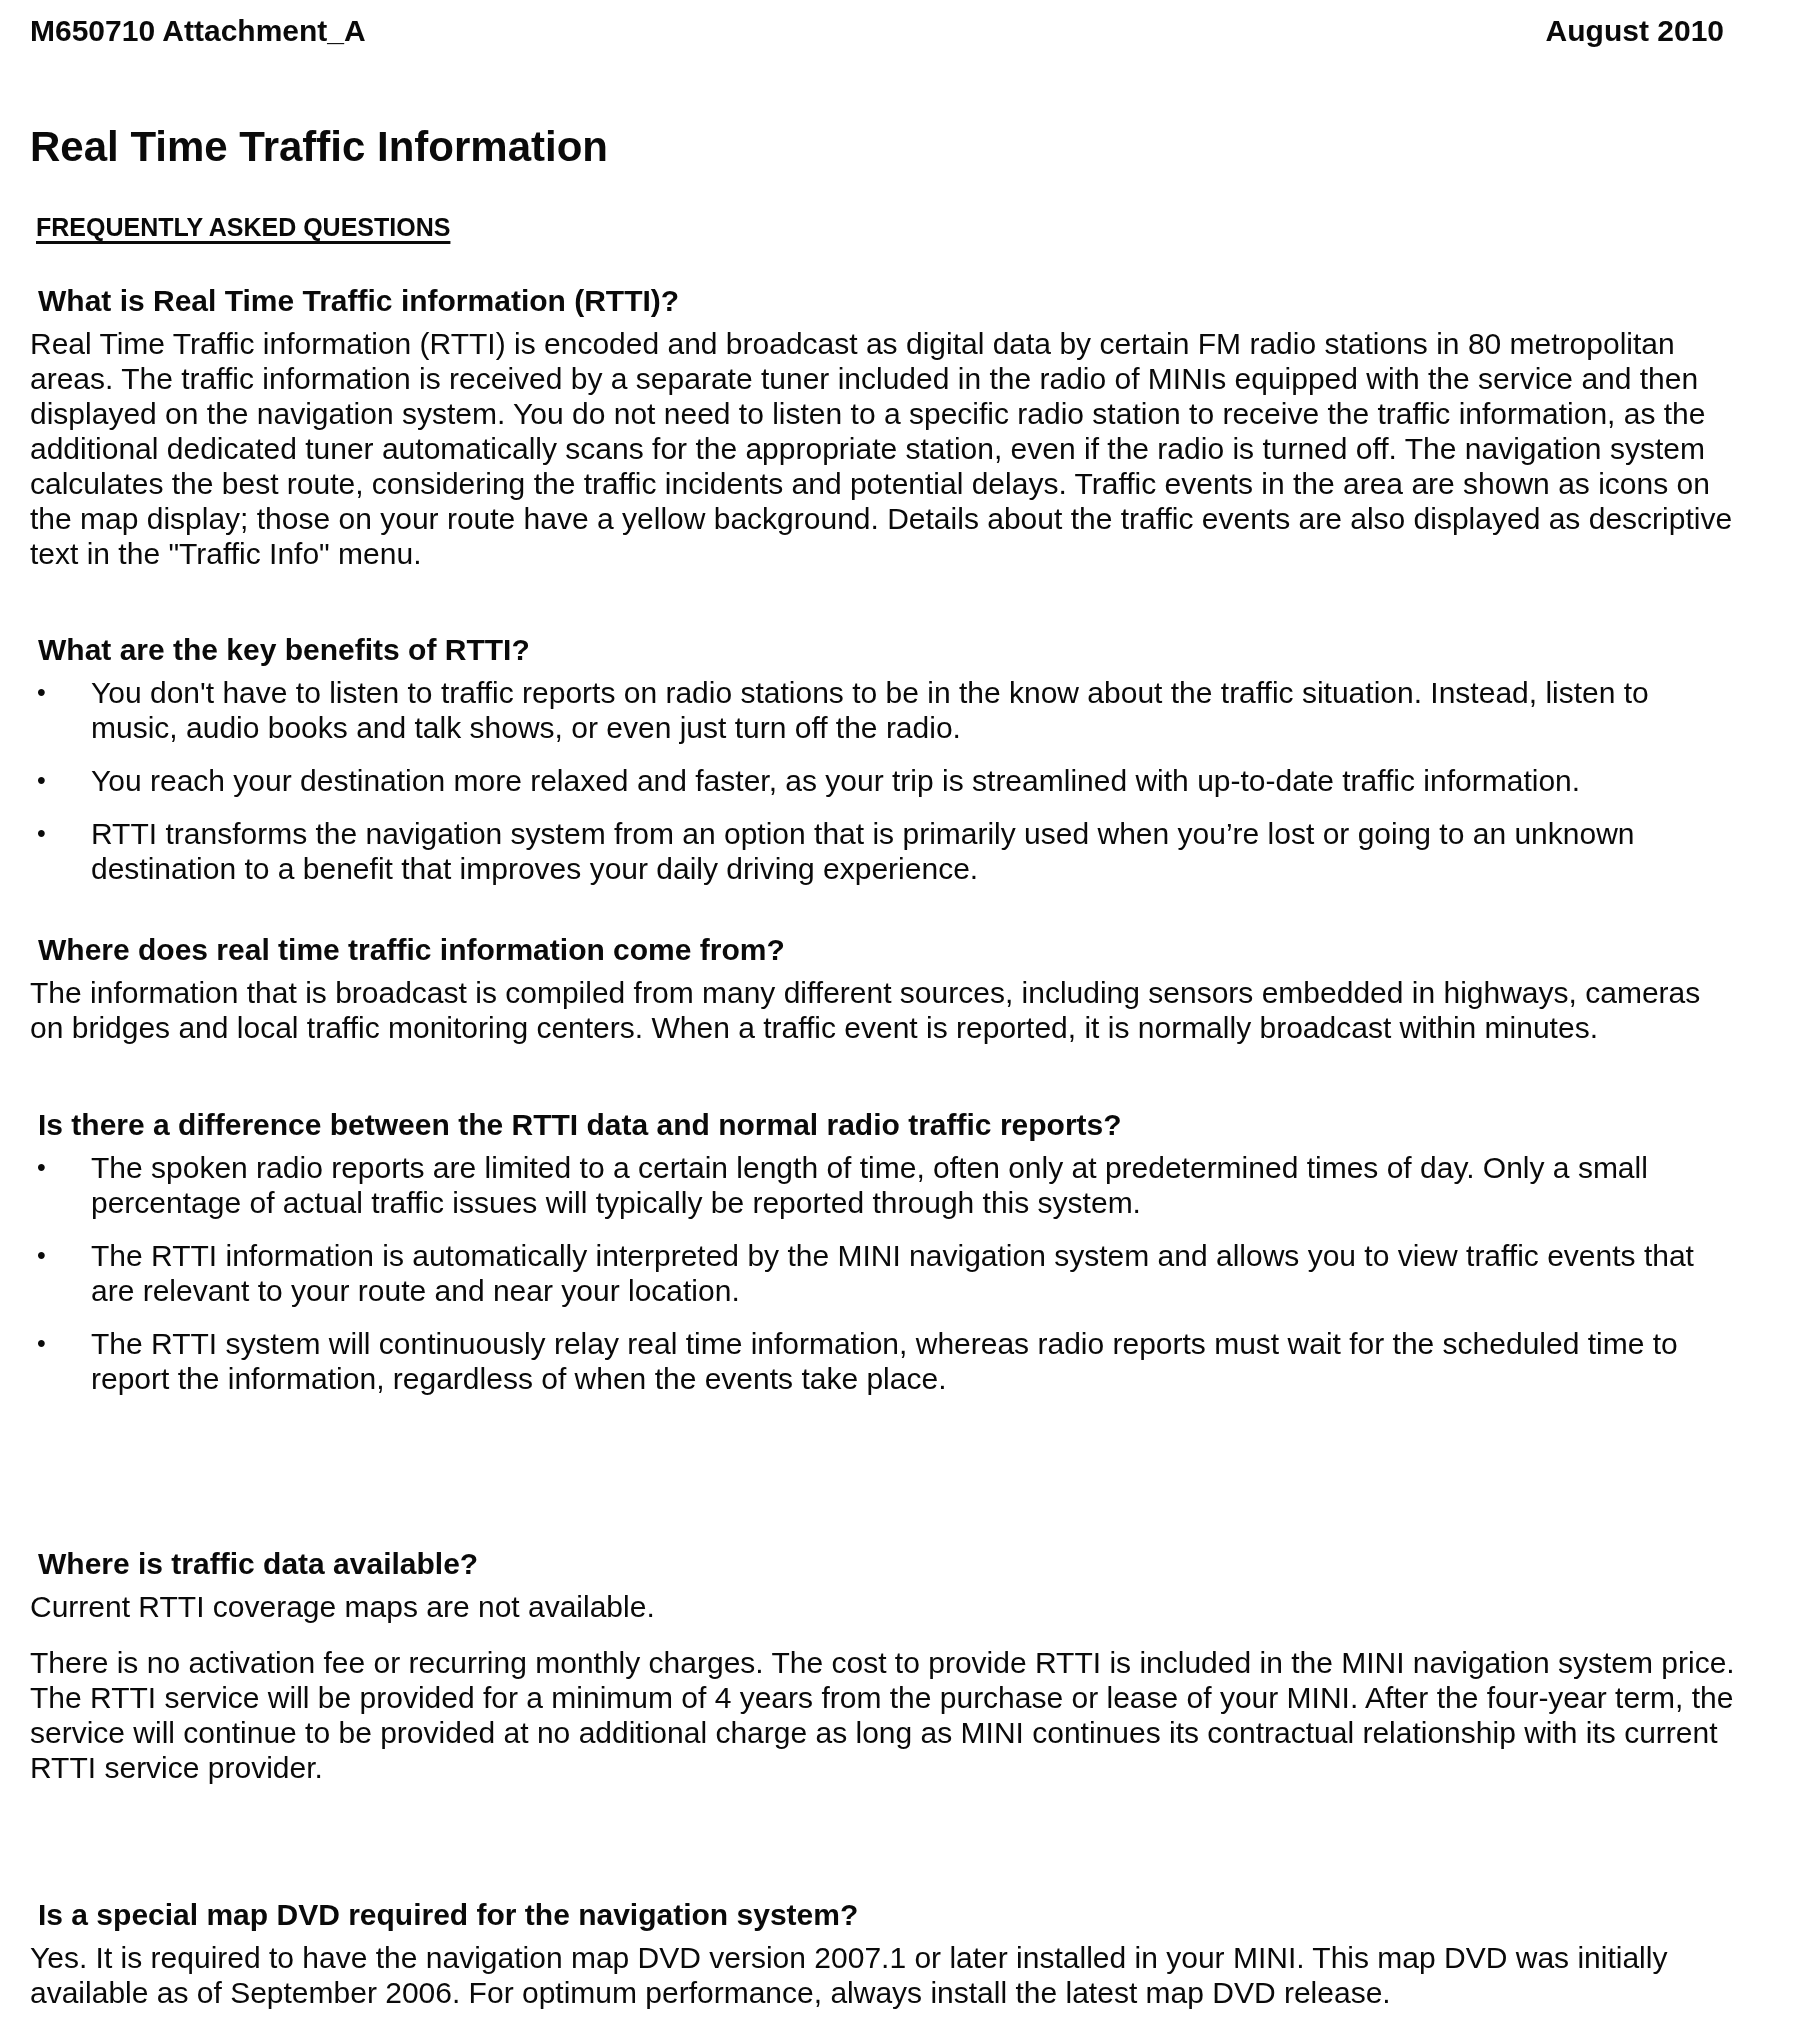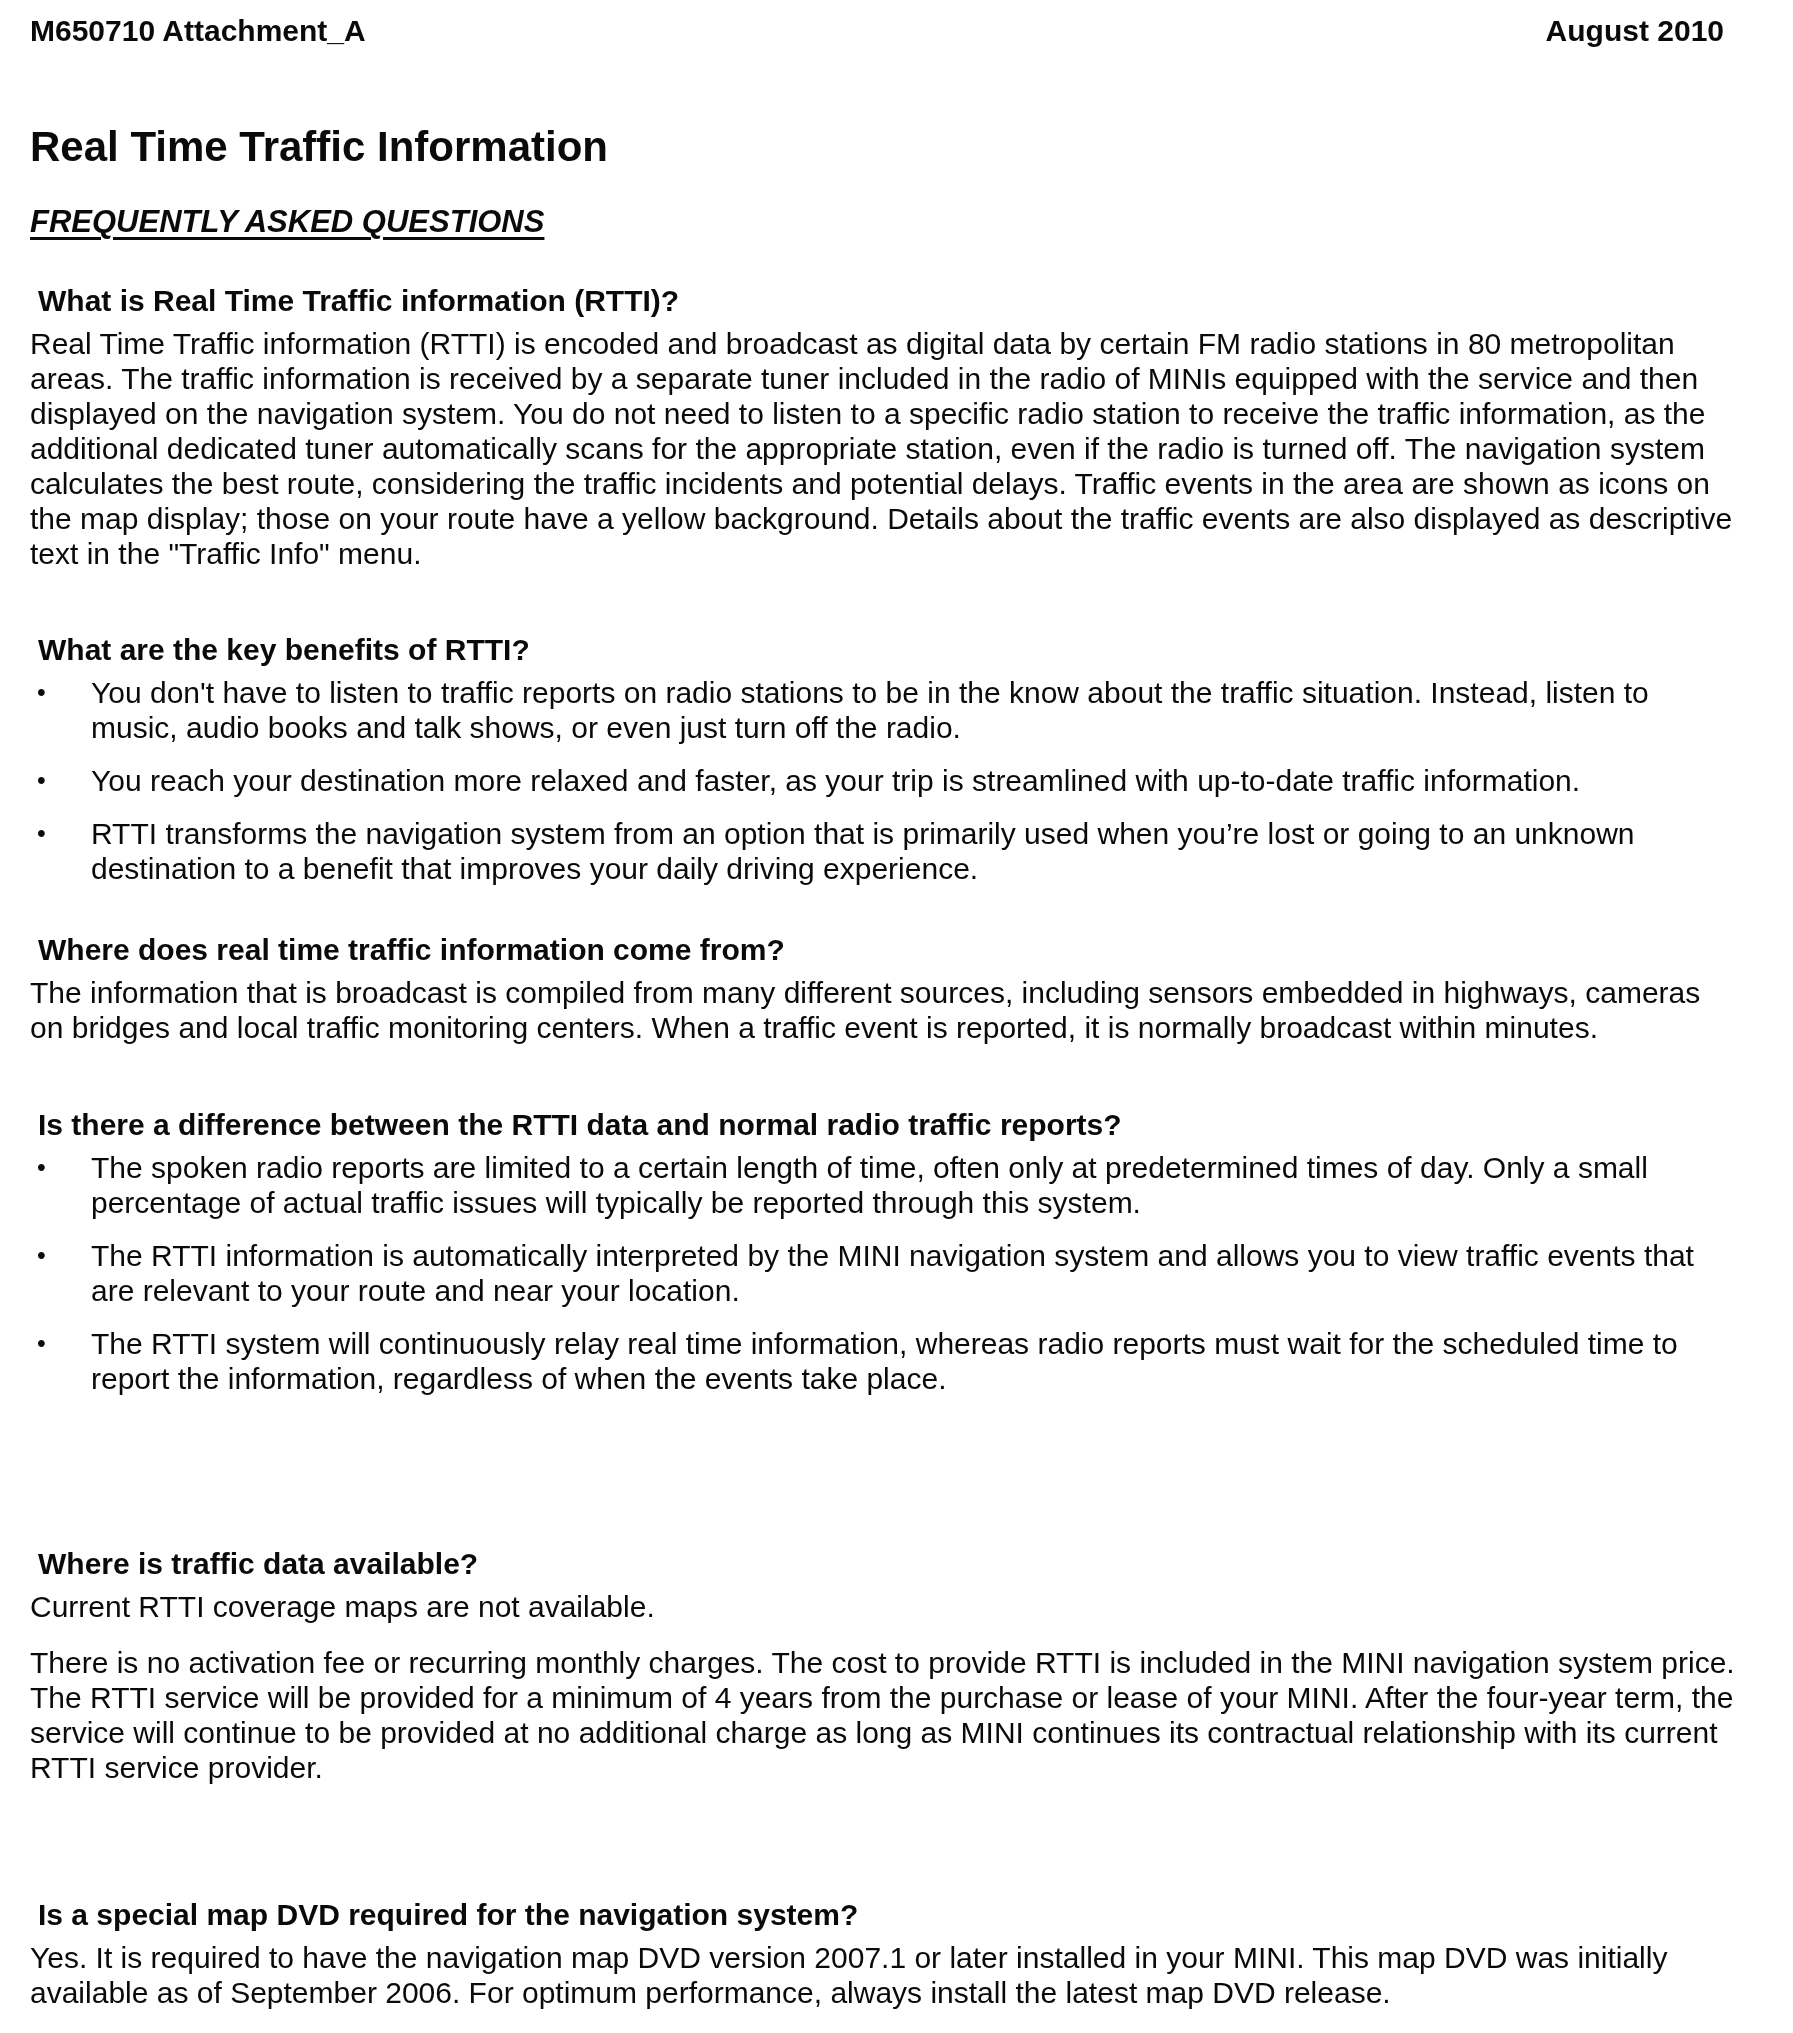--- a/index.html
+++ b/index.html
@@ -10,24 +10,24 @@
   .page-header {
     position: absolute; top: 11.5px; left: 30px; right: 70px;
     display: flex; justify-content: space-between;
     font-weight: bold; font-size: 30px; line-height: 38px;
   }
   .doc-title {
     position: absolute; top: 122px; left: 30px; margin: 0;
     font-weight: bold; font-size: 42px; line-height: 49px;
   }
   .faq-label {
-    position: absolute; top: 202px; left: 30px; margin: 0;
-    font-weight: bold; font-style: italic; text-decoration: underline;
+    position: absolute; top: 202px; left: 30px; margin: 6px;
+    font-weight: bold; text-decoration: underline;
     text-decoration-thickness: 3.3px; text-underline-offset: 5px;
-    font-size: 31px; line-height: 39px;
+    font-size: 25px; line-height: 39px;
   }
   .section { position: absolute; left: 30px; width: 1711px; }
   .q { margin: 8px; font-weight: bold; font-size: 30px; line-height: 35px; }
   .a { margin: 0; font-size: 30px; line-height: 35px; }
   ul.bullets { list-style: none; margin: 0; padding: 0; }
   ul.bullets li {
     position: relative; padding-left: 61px; font-size: 30px; line-height: 35px;
   }
   ul.bullets li + li { margin-top: 18px; }
   ul.bullets li .bullet-icon {

